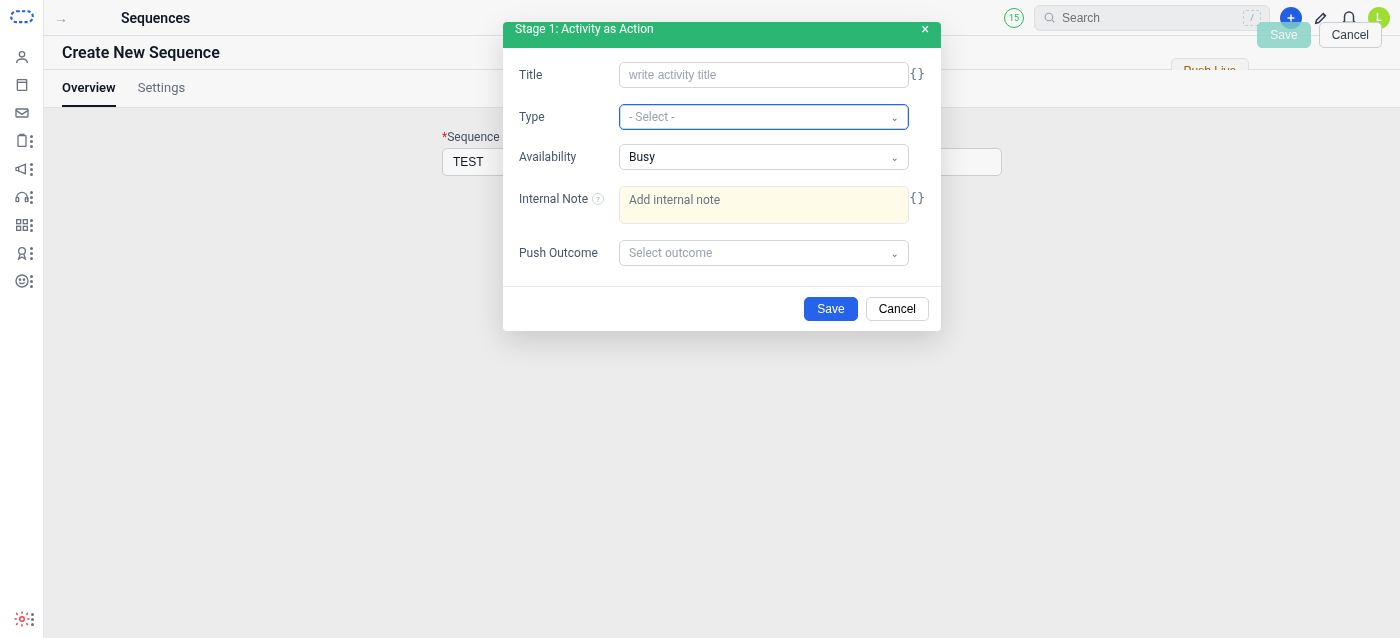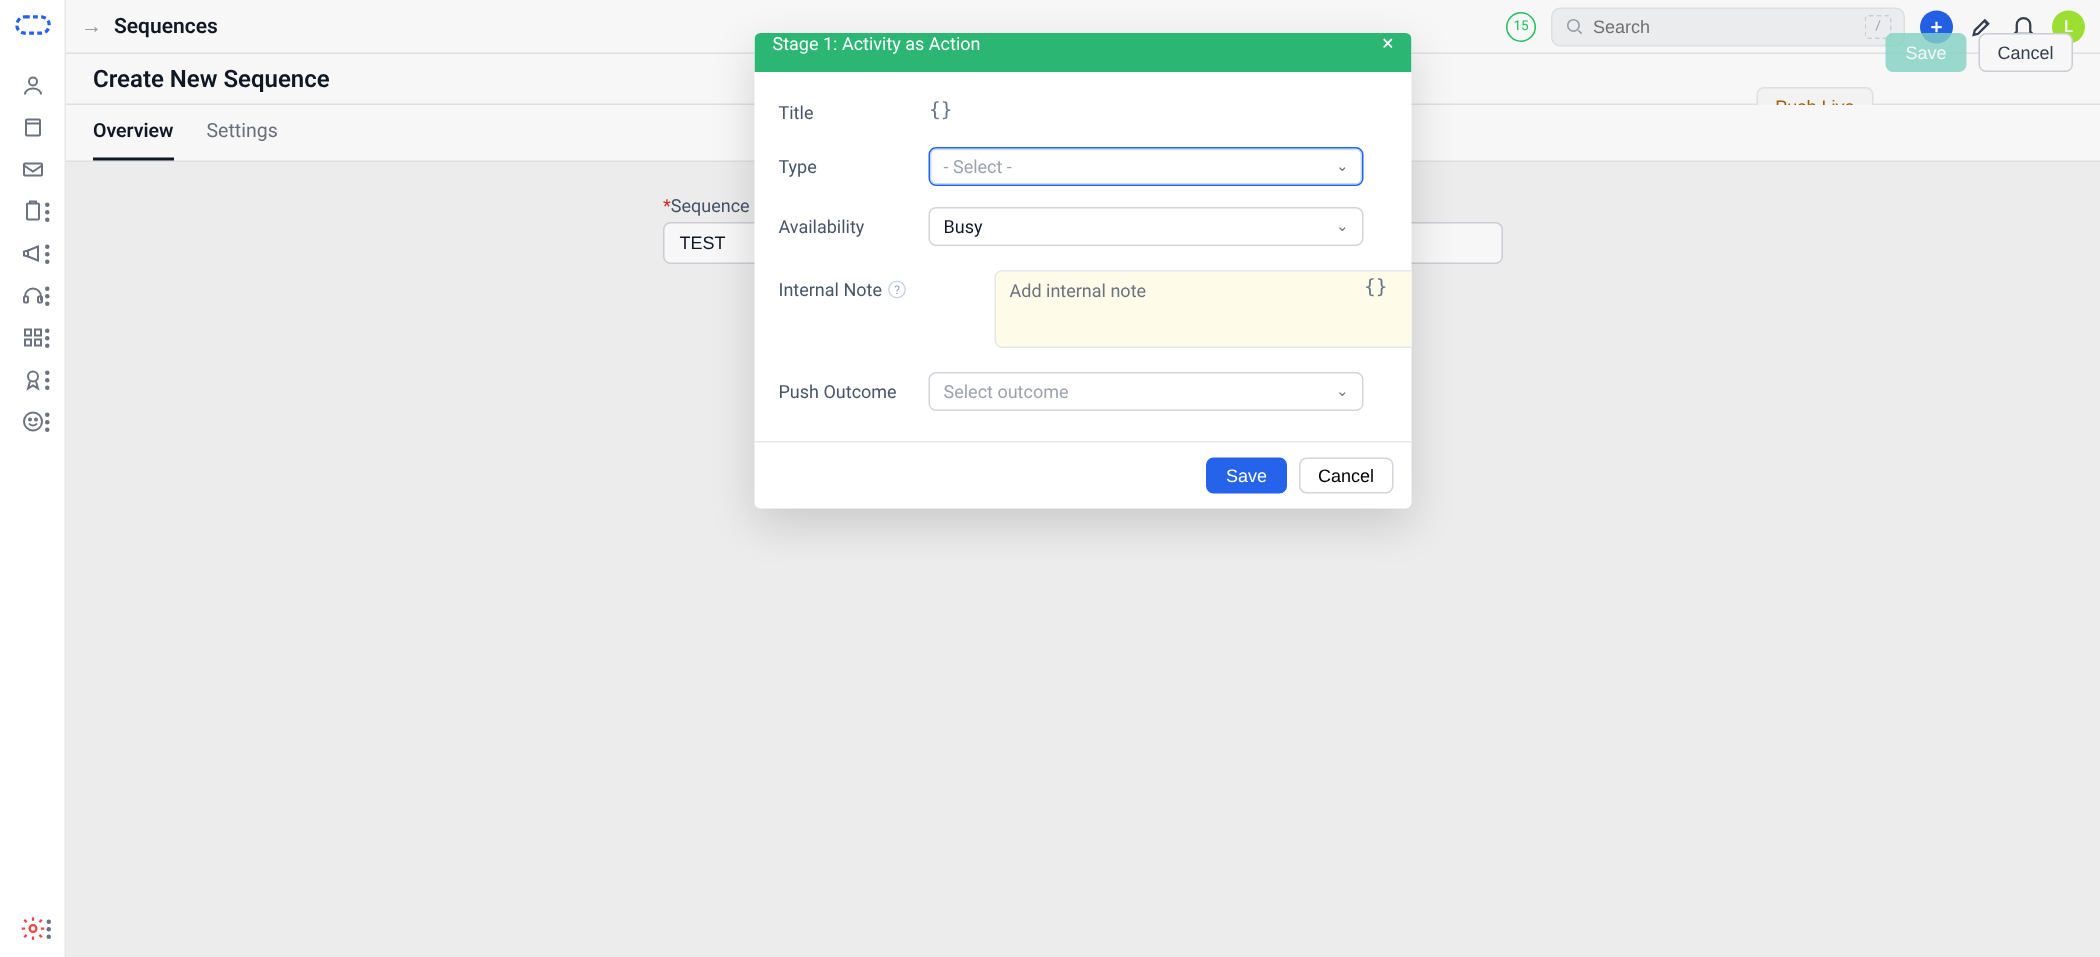--- a/index.html
+++ b/index.html
@@ -17,21 +17,21 @@
     .rail-spacer { flex:1; }
     .rail-bottom-icon { width:18px; height:18px; color:#ef4444; margin-bottom:10px; position:relative;}
     .rail-bottom-dots { position:absolute; right:-10px; top:2px; width:10px; height:14px; display:flex; flex-direction:column; justify-content:center; gap:2px;}
     .rail-bottom-dots span{width:3px;height:3px;background:#6b7280;border-radius:50%;}
 
     
     .main { flex:1; display:flex; flex-direction:column; position:relative; }
 
     .topbar { height:36px; background:#fff; border-bottom:1px solid #e5e7eb; display:flex; align-items:center; padding:0 10px; gap:8px; }
     .breadcrumb-arrow { color:#9ca3af; font-size:14px; }
-    .breadcrumb-title { font-weight:600; font-size:14px; color:#111827; }
+    .breadcrumb-title { font-weight:600; font-size:14px; color:#111827;margin-left:45px; }
     .topbar-right { margin-left:auto; display:flex; align-items:center; gap:10px; }
     .badge-15 { width:20px; height:20px; border:1.5px solid #22c55e; border-radius:50%; display:flex; align-items:center; justify-content:center; font-size:9px; font-weight:400; color:#22c55e; }
     .search-pill { display:flex; align-items:center; background:#f3f4f6; border:1px solid #e5e7eb; border-radius:6px; height:26px; width:236px; padding:0 8px; gap:6px; }
     .search-pill svg { width:13px; height:13px; color:#9ca3af; }
     .search-pill input { border:none; background:transparent; outline:none; flex:1; font-size:12px; color:#374151; }
     .search-slash { width:18px; height:16px; border:1px dashed #cbd5e1; border-radius:3px; display:flex; align-items:center; justify-content:center; font-size:9px; color:#9ca3af; }
     .circle-btn { width:22px; height:22px; border-radius:50%; display:flex; align-items:center; justify-content:center; }
     .circle-btn.blue { background:#2563eb; color:#fff; }
     .top-icon { width:18px; height:18px; color:#374151; }
     .avatar { width:22px; height:22px; border-radius:50%; background:#a3e635; color:#fff; display:flex; align-items:center; justify-content:center; font-size:11px; font-weight:600; }
@@ -70,21 +70,21 @@
     .m-label .qm { width:12px; height:12px; border:1px solid #cbd5e1; color:#94a3b8; border-radius:50%; display:inline-flex; align-items:center; justify-content:center; font-size:8px;}
     .m-field { flex:1; }
     .m-suffix { width:16px; padding-top:4px; text-align:right; color:#64748b; font-size:13px; font-family: monospace; cursor:pointer;}
     .m-input { width:100%; height:26px; border:1px solid #d1d5db; border-radius:5px; padding:0 9px; font-size:12px; color:#111827; outline:none; }
     .m-input::placeholder { color:#9ca3af; }
     .m-select { width:100%; height:26px; border:1px solid #d1d5db; border-radius:5px; padding:0 9px; font-size:12px; color:#111827; display:flex; align-items:center; justify-content:space-between; cursor:pointer; }
     .m-select.err { border-color:#2563eb; box-shadow:0 0 0 1px #bfdbfe inset;align-items:center; }
     .m-select .ph { color:#9ca3af; }
     .m-select .chev { color:#6b7280; font-size:10px; }
     .m-err-text { font-size:11px; color:#dc2626; margin-top:4px; }
-    .m-textarea { width:100%; height:52px; border:1px solid #e5e7eb; background:#fefce8; border-radius:5px; padding:6px 9px; font-size:12px; color:#6b7280;margin-left:44px; }
+    .m-textarea { width:100%; height:38px; border:1px solid #e5e7eb; background:#fefce8; border-radius:5px; padding:6px 9px; font-size:12px; color:#6b7280; }
     .modal-footer { border-top:1px solid #e5e7eb; padding:10px 12px; display:flex; justify-content:flex-end; gap:8px; }
     .fbtn { height:24px; padding:0 12px; font-size:12px; border-radius:5px; cursor:pointer; border:1px solid #d1d5db; background:#fff; }
     .fbtn.primary { background:#2563eb; color:#fff; border-color:#2563eb; }
   </style>
 </head>
 <body>
 
 <div class="app">
 
   <div class="rail">
@@ -258,20 +258,23 @@
 
     <div class="modal">
       <div class="modal-header">
         <span>Stage 1: Activity as Action</span>
         <span class="modal-close">×</span>
       </div>
       <div class="modal-body">
 
         <div class="m-row">
           <div class="m-label">Title</div>
+          <div class="m-field">
+            <input class="m-input" placeholder="write activity title" style="">
+          </div>
           <div class="m-suffix">{}</div>
         </div>
 
         <div class="m-row tight">
           <div class="m-label">Type</div>
           <div class="m-field">
             <div class="m-select err">
               <span class="ph">- Select -</span>
               <span class="chev">⌄</span>
             </div>

